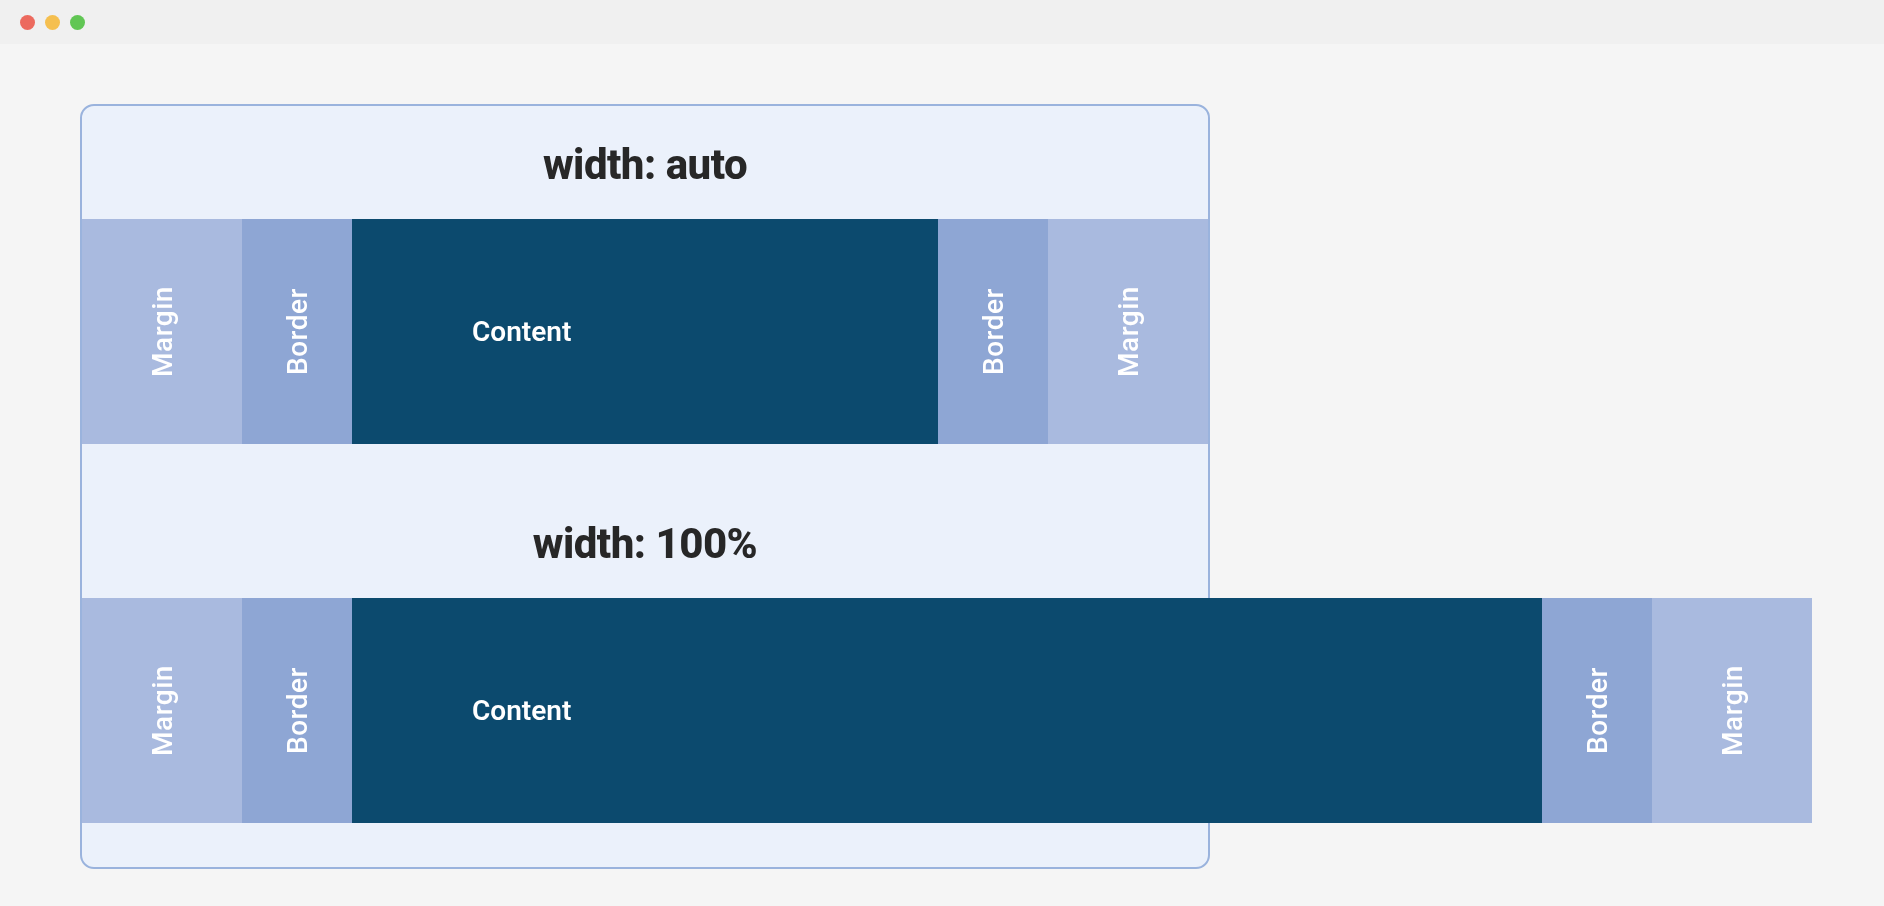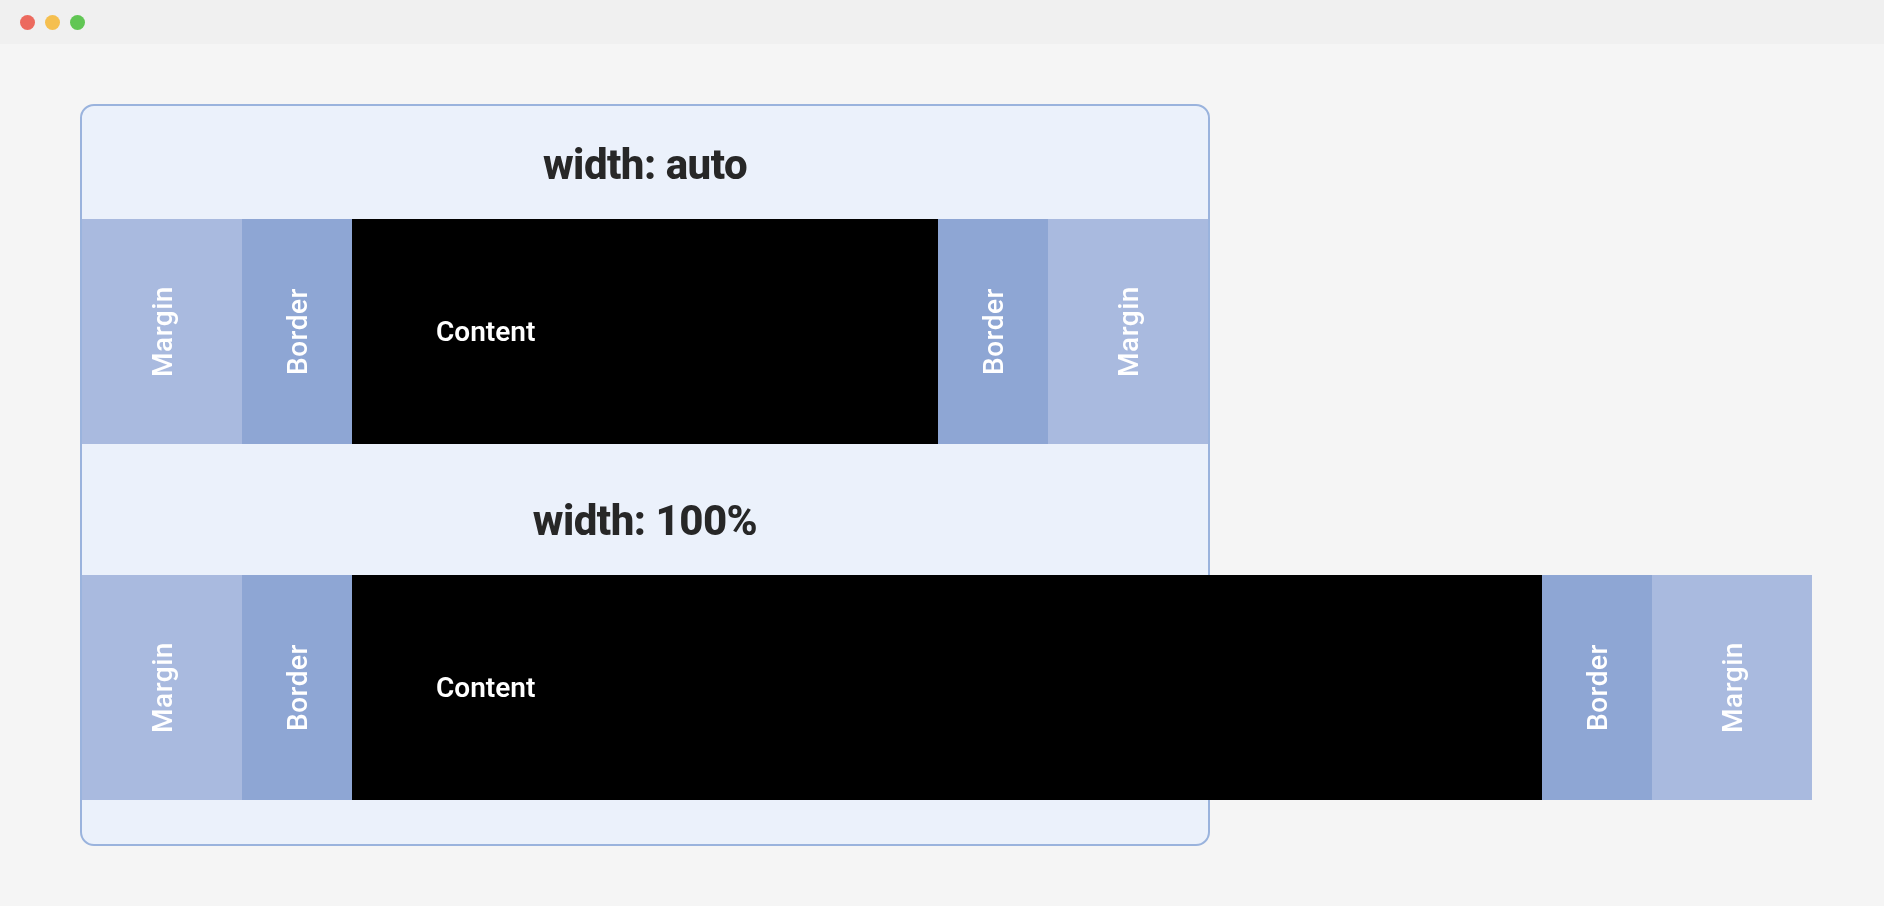--- a/index.html
+++ b/index.html
@@ -52,25 +52,25 @@
     .row-100 { width: 1730px; }
     .margin-seg, .border-seg {
       display: flex;
       align-items: center;
       justify-content: center;
       flex: 0 0 auto;
     }
     .margin-seg { background: #a9badf; width: 160px; }
     .border-seg { background: #8ea6d4; width: 110px; }
     .content-seg {
-      background: #000000;
+      background: #0c4a6e;
       flex: 1 1 auto;
       display: flex;
       align-items: center;
-      padding-left: 84px;
+      padding-left: 120px;
     }
     .vtxt {
       transform: rotate(-90deg);
       white-space: nowrap;
       font-weight: 500;
       letter-spacing: 0.5px;
     }
     .spacer { height: 44px; }
   </style>
 </head>
@@ -98,21 +98,21 @@
         <span>Content</span>
       </div>
       <div class="border-seg">
         <span class="vtxt">Border</span>
       </div>
       <div class="margin-seg">
         <span class="vtxt">Margin</span>
       </div>
     </div>
 
-    <div class="heading" style="padding-top:52px;">width: 100%</div>
+    <div class="heading" style="padding-top:75px;">width: 100%</div>
 
     <div class="row row-100">
       <div class="margin-seg">
         <span class="vtxt">Margin</span>
       </div>
       <div class="border-seg">
         <span class="vtxt">Border</span>
       </div>
       <div class="content-seg">
         <span>Content</span>

